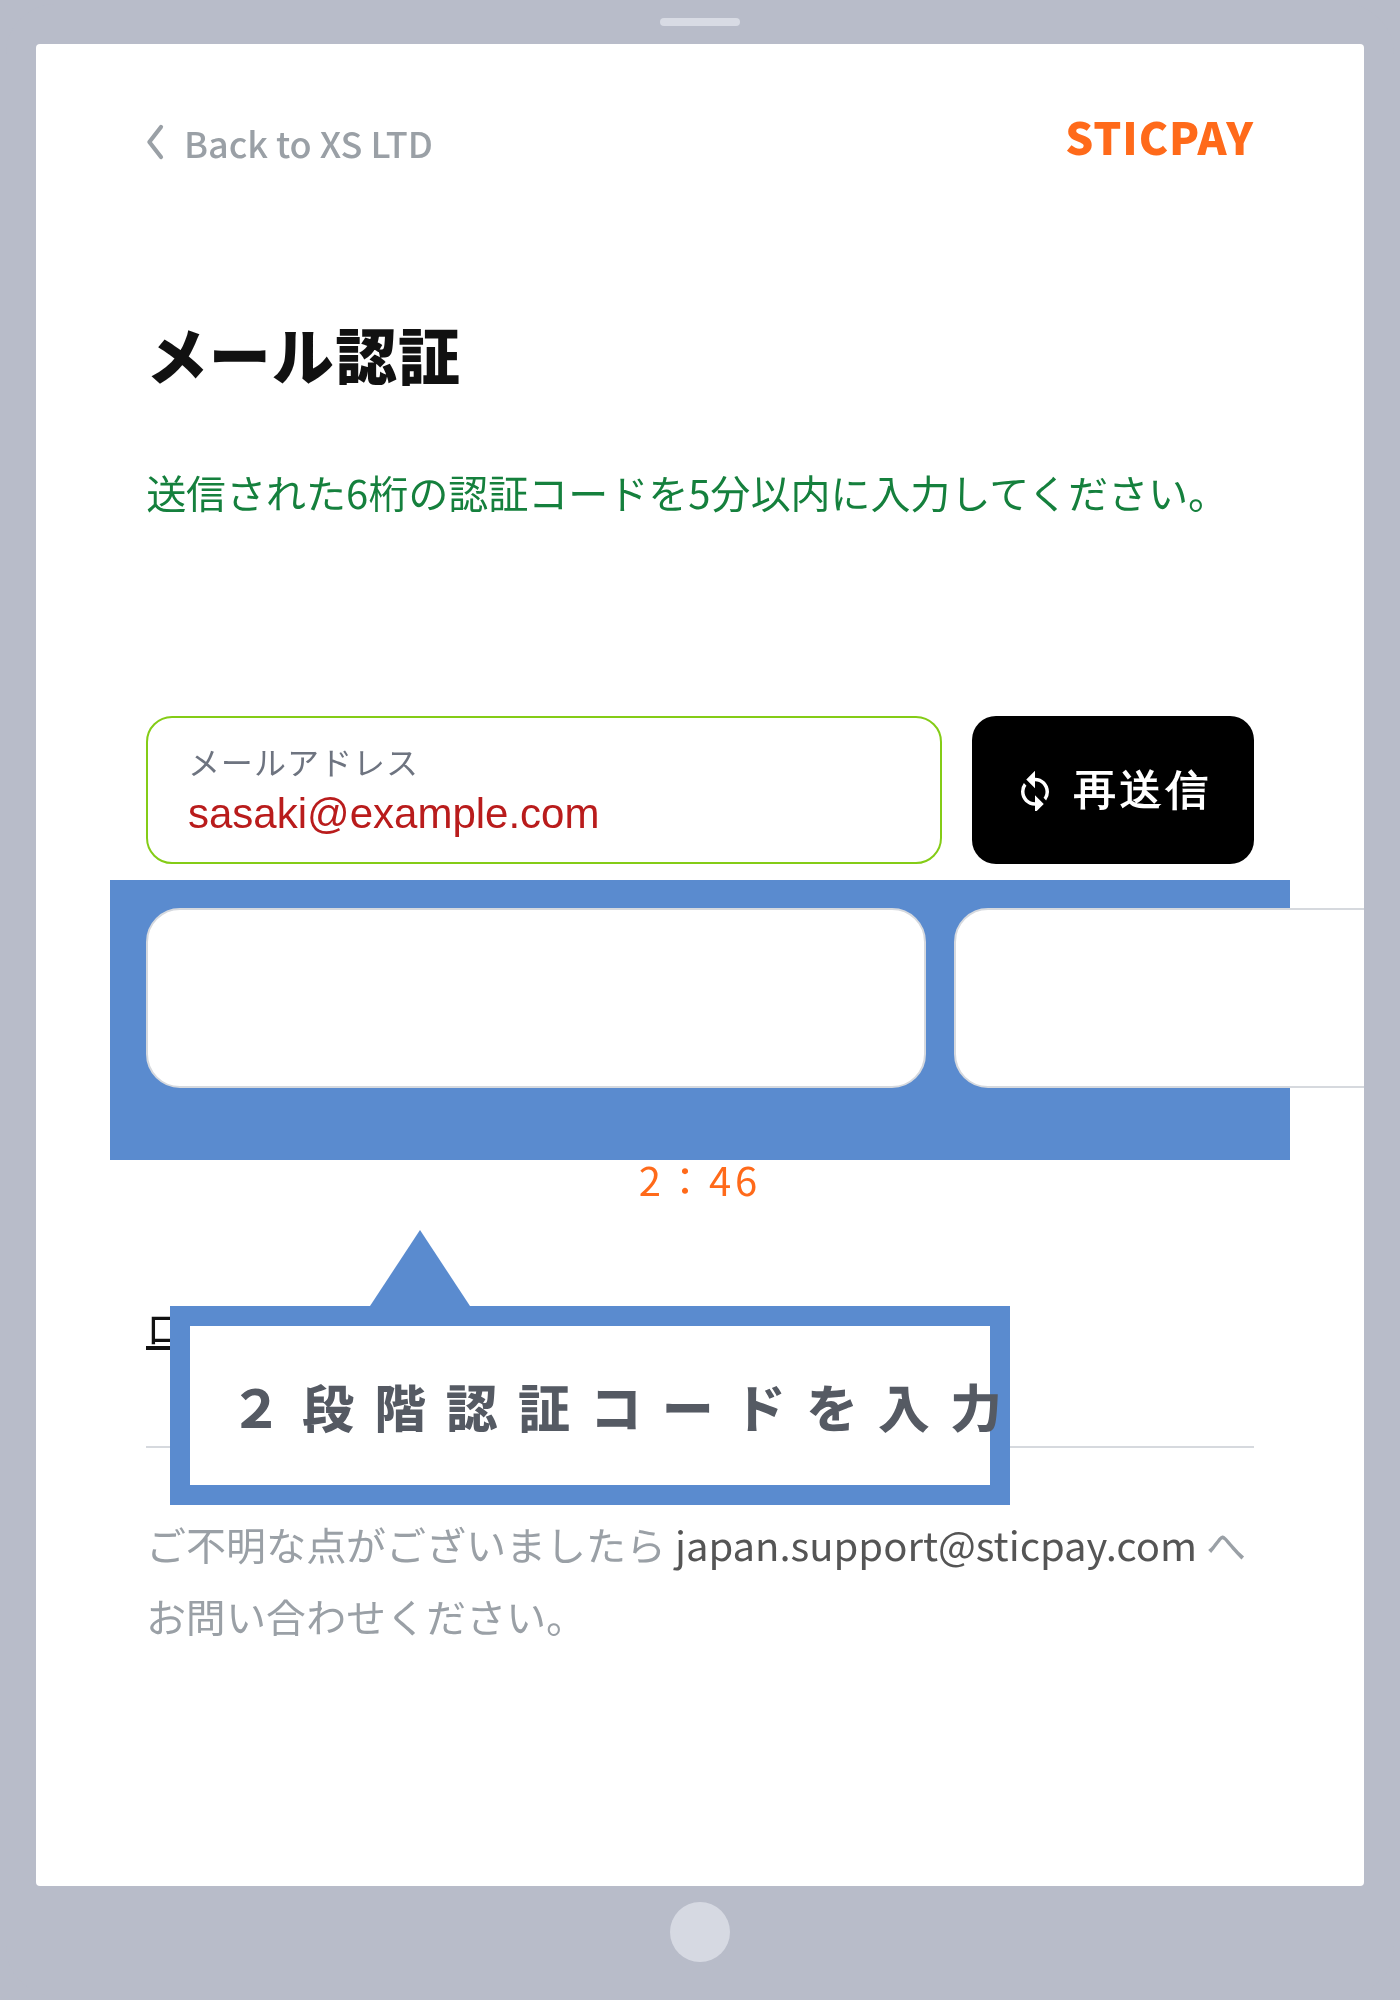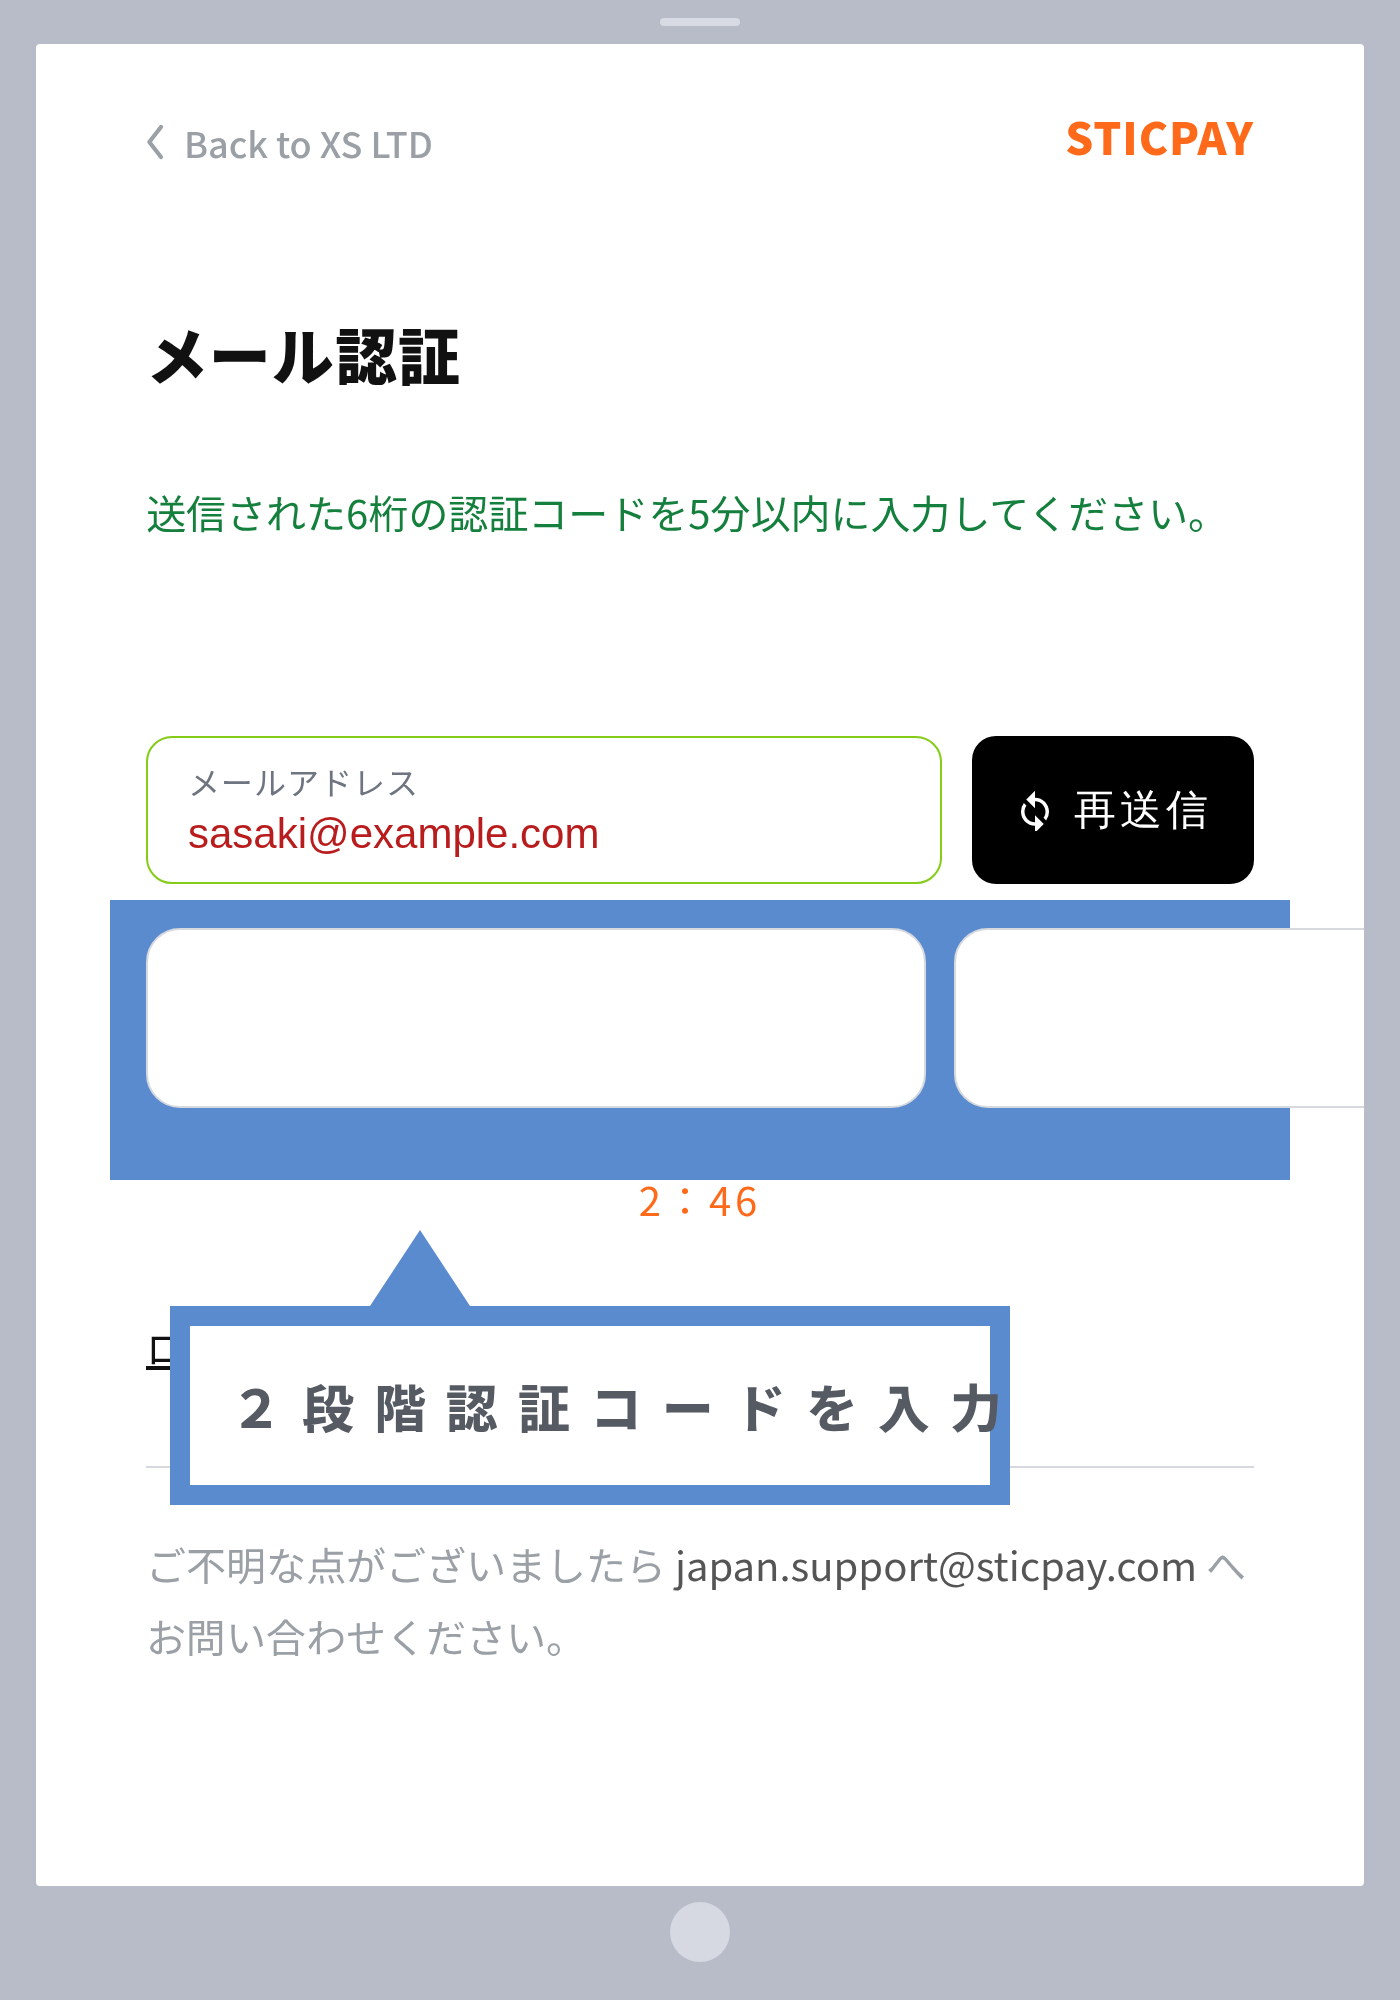--- a/index.html
+++ b/index.html
@@ -77,21 +77,21 @@
     font-weight: 900;
     font-size: 44px;
     color: #ff6a1a;
     letter-spacing: 1px;
   }
 
   .title {
     font-size: 62px;
     font-weight: 900;
     color: #111;
-    margin-bottom: 80px;
+    margin-bottom: 60px;
     letter-spacing: 1px;
   }
   .sub {
     font-size: 40px;
     color: #15803d;
     line-height: 1.7;
     margin-bottom: 190px;
   }
 
   .row {
@@ -119,21 +119,21 @@
     outline: none;
     width: 100%;
     background: transparent;
   }
   .resend {
     background: #000;
     color: #fff;
     border: none;
     border-radius: 24px;
     font-size: 42px;
-    font-weight: 400;
+    font-weight: 700;
     padding: 0 42px;
     display: flex;
     align-items: center;
     gap: 18px;
     cursor: pointer;
     letter-spacing: 4px;
   }
   .resend svg { width: 42px; height: 42px; }
   .resend svg path { fill: #fff; }
 

